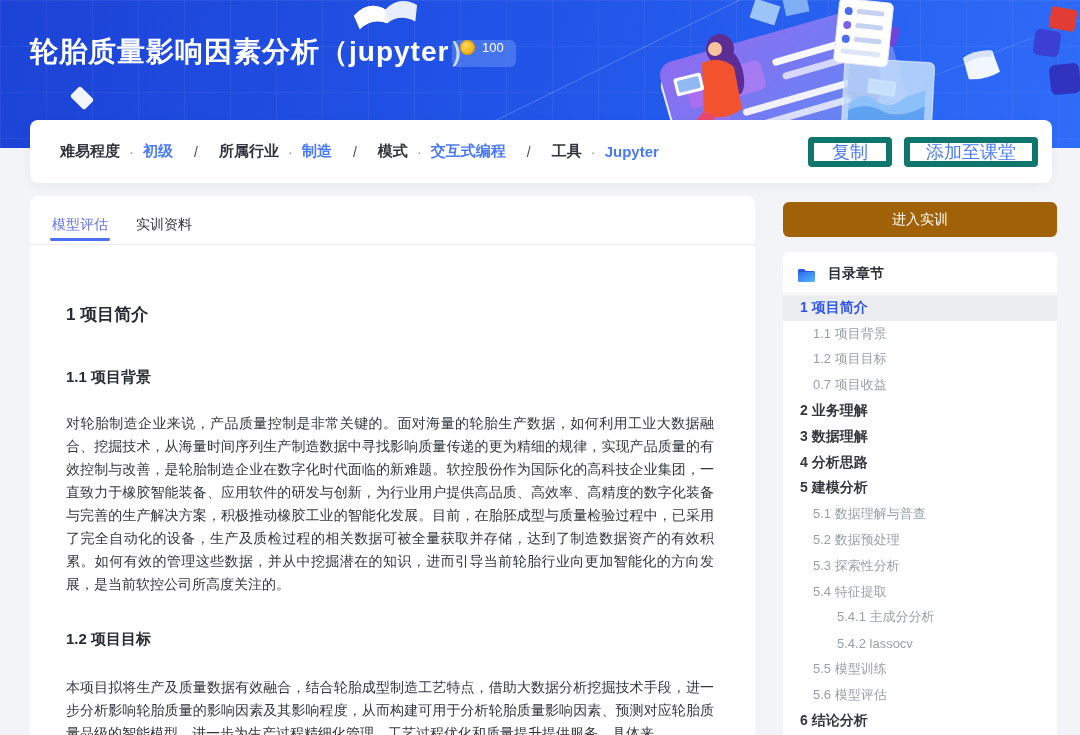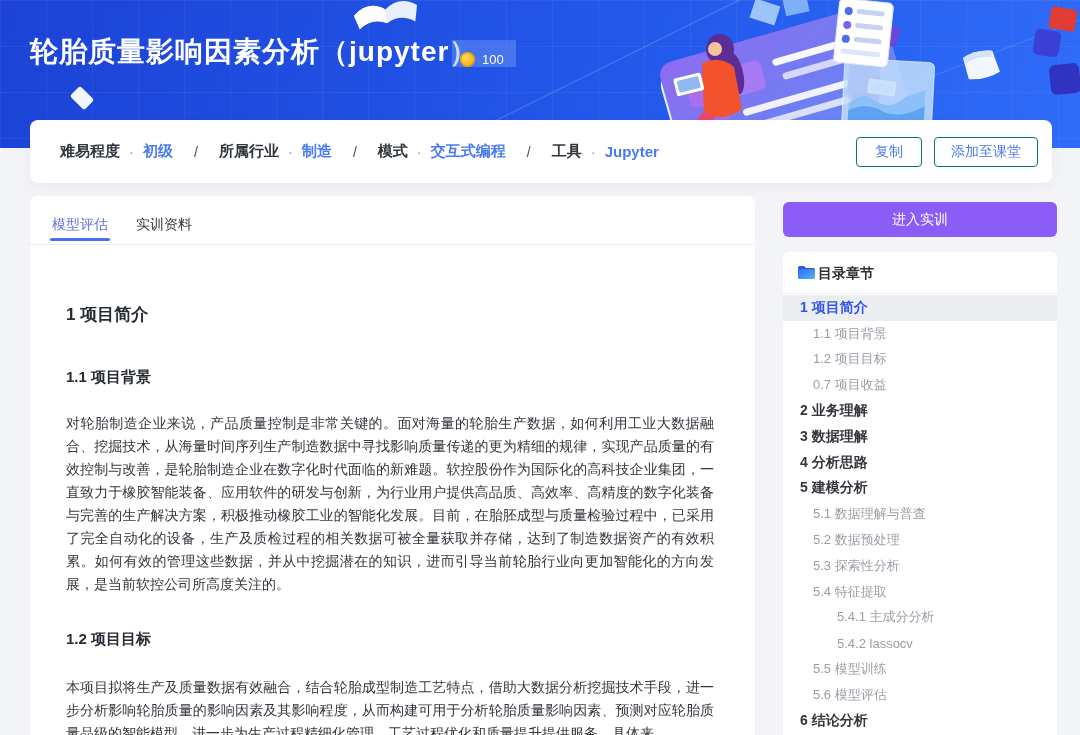--- a/index.html
+++ b/index.html
@@ -14,22 +14,22 @@
       linear-gradient(90deg, rgba(255,255,255,.055) 1px, transparent 1px) 0 0/46px 46px,
       linear-gradient(105deg,#1c43d6 0%, #2257ea 55%, #2f6cf8 100%);
     overflow:hidden;
   }
   .banner-title{
     position:absolute; left:30px; top:33px; color:#fff; font-size:28px;
     font-weight:bold; letter-spacing:1px; z-index:3; white-space:nowrap;
   }
   .points-badge{
     position:absolute; left:452px; top:40px; height:27px; z-index:3;
-    display:flex; align-items:flex-end; gap:7px; padding:0 12px 0 8px;
-    background:rgba(125,165,250,.4); border-radius:0;
+    display:flex; align-items:flex-start; gap:7px; padding:0 12px 0 8px;
+    background:rgba(125,165,250,.4); border-radius:6px;
   }
   .coin{ width:15px; height:15px; border-radius:50%;
     background:radial-gradient(circle at 35% 35%, #ffd95e 0%, #f5b71e 60%, #e09a10 100%);
     box-shadow:inset 0 0 0 1.5px rgba(210,140,0,.55); }
   .points-badge .pts{ color:#fff; font-size:13px; }
   .banner-illustration{ position:absolute; left:0; top:0; width:1080px; height:148px; z-index:1; }
   .white-diamond{ position:absolute; left:72px; top:88px; width:20px; height:20px;
     background:#fff; border-radius:3px; transform:rotate(45deg) scaleY(.72); opacity:.95; z-index:2; }
 
   
@@ -39,22 +39,22 @@
     box-shadow:0 3px 12px rgba(30,60,160,.06);
     display:flex; align-items:center; padding:0 14px 0 30px;gap:48px;
   }
   .meta-items{ display:flex; align-items:center; font-size:15px; flex:1; }
   .meta-label{ color:#30343c; font-weight:bold; }
   .meta-dot{ color:#8b93a6; margin:0 9px; }
   .meta-value{ color:#4a7af2; font-weight:bold; }
   .meta-sep{ color:#464c58; margin:0 21px; font-size:14px; }
   .meta-buttons{ display:flex; gap:12px; }
   .btn-outline{
-    height:30px; border:1px solid #0f766e; border-radius:4px; background:#fff;
-    color:#4a7af2; font-size:14px; padding:0 18px; cursor:pointer;
+    height:30px; border:6px solid #0f766e; border-radius:4px; background:#fff;
+    color:#4a7af2; font-size:18px; padding:0 18px; cursor:pointer;
     font-family:"Liberation Sans", sans-serif; display:flex; align-items:center;
   }
   .btn-outline.wide{ padding:0 16px; }
 
   
   .content-card{
     position:absolute; left:30px; top:196px; width:725px; height:539px;
     background:#fff; border-radius:8px 8px 0 0; overflow:hidden; z-index:4;
   }
   .tabs{ display:flex; padding-left:8px; height:49px; border-bottom:1px solid #e9ebef; }
@@ -67,28 +67,28 @@
   .h-sub1{ font-size:15px; font-weight:bold; color:#272b33; position:absolute; left:36px; top:123px; }
   .p1{ position:absolute; left:36px; top:167px; width:648px; font-size:14px; line-height:23px;
        color:#33363d; text-align:justify; }
   .h-sub2{ font-size:15px; font-weight:bold; color:#272b33; position:absolute; left:36px; top:385px; }
   .p2{ position:absolute; left:36px; top:431px; width:648px; font-size:14px; line-height:23px;
        color:#33363d; text-align:justify; }
 
   
   .enter-btn{
     position:absolute; left:783px; top:202px; width:274px; height:35px; z-index:4;
-    background:#8b5cf6; color:#fff; border:none; border-radius:6px; font-size:14px;
+    background:#a16207; color:#fff; border:none; border-radius:6px; font-size:14px;
     font-family:Liberation Serif, serif; cursor:pointer;
   }
   .toc-card{
     position:absolute; left:783px; top:252px; width:274px; height:483px;
     background:#fff; border-radius:6px 6px 0 0; z-index:4; overflow:hidden;
   }
-  .toc-header{ display:flex; align-items:flex-start; gap:2px; padding:13px 14px 10px 14px;
+  .toc-header{ display:flex; align-items:flex-end; gap:12px; padding:13px 14px 10px 14px;
     border-bottom:1px solid #eef0f3; }
   .toc-title{ font-size:14px; font-weight:bold; color:#2b2f36; }
   .folder-icon{ width:19px; height:15px; flex:0 0 auto; }
   .toc-list{ padding-top:1px; }
   .toc-item{ height:25.8px; display:flex; align-items:center; font-size:13px;
     color:#999ea6; cursor:pointer; white-space:nowrap; }
   .toc-item.lvl1{ padding-left:17px; font-size:14px; font-weight:bold; color:#33363c; }
   .toc-item.lvl2{ padding-left:30px; }
   .toc-item.lvl3{ padding-left:54px; }
   .toc-item.active{ background:#ecedf1; color:#2f54eb; }

